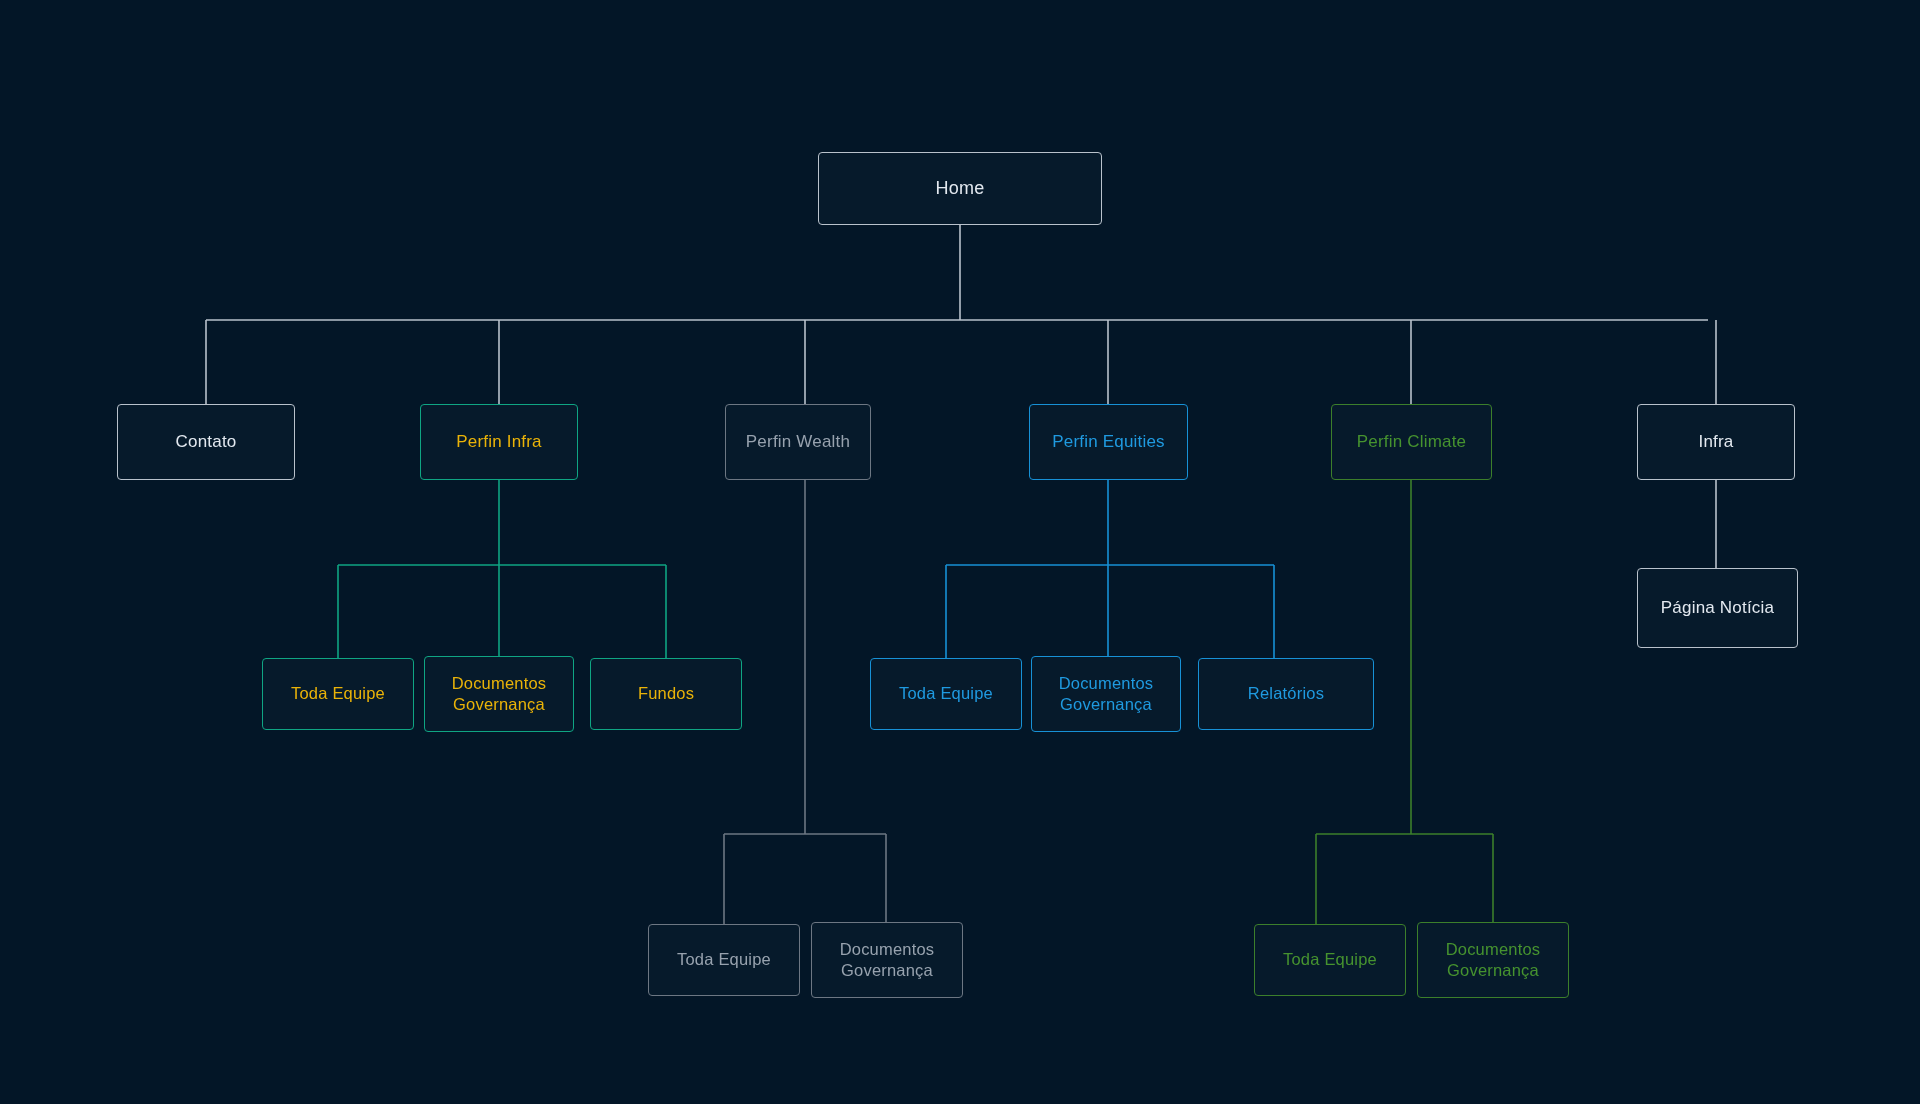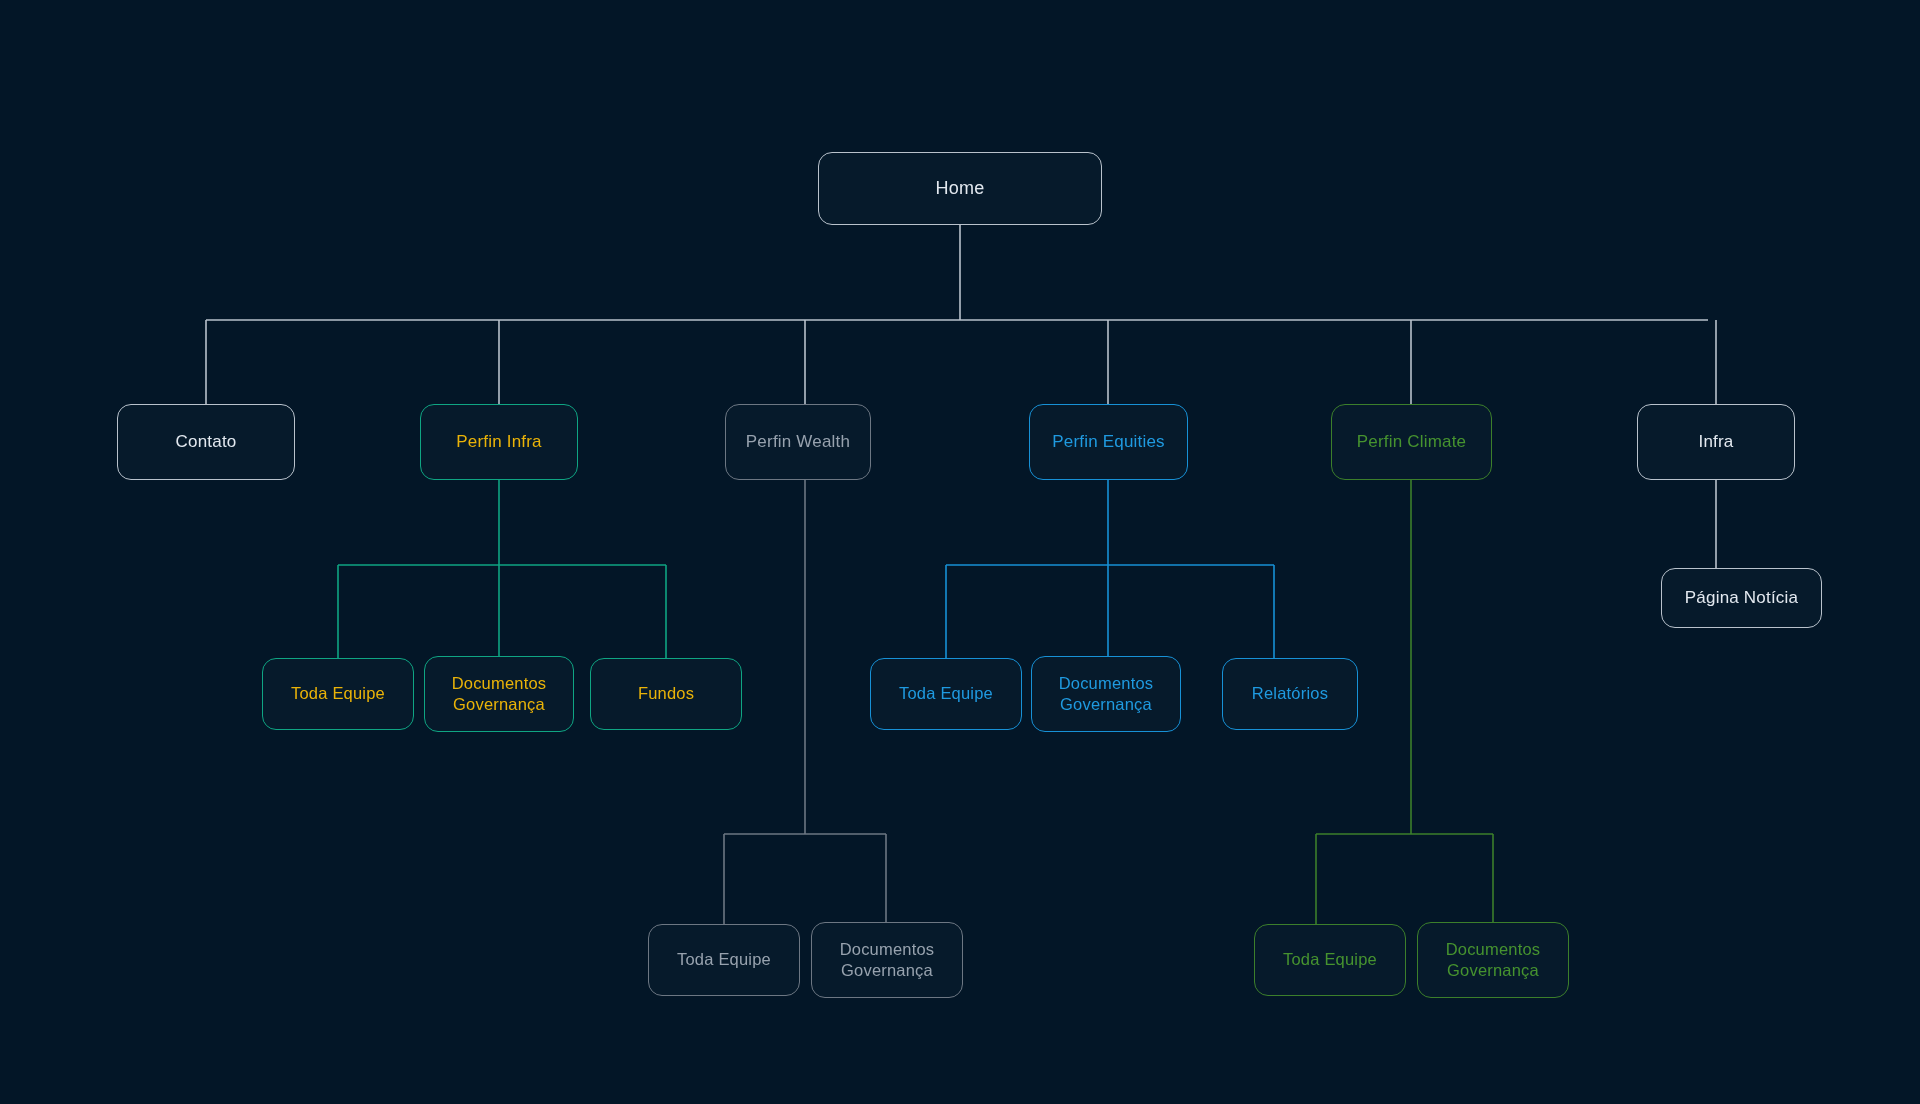--- a/index.html
+++ b/index.html
@@ -9,21 +9,21 @@
     background:#031627;
     font-family:"Liberation Sans","DejaVu Sans",sans-serif;
     overflow:hidden;
   }
   #stage{position:relative;width:1920px;height:1104px;}
   #wires{position:absolute;left:0;top:0;width:1920px;height:1104px;pointer-events:none;}
   .node{
     position:absolute;
     box-sizing:border-box;
     border:1.6px solid #b9c2cc;
-    border-radius:14px;
+    border-radius:4px;
     background:#061a2b;
     display:flex;align-items:center;justify-content:center;
     text-align:center;
     color:#dfe5ec;
     font-size:17px;
     line-height:1.28;
     letter-spacing:.2px;
     padding:4px 8px;
     white-space:pre-line;
   }
@@ -94,35 +94,35 @@
   <div class="node c-teal" style="left:420px;top:404px;width:158px;height:76px;">Perfin Infra</div>
 
   <div class="node c-muted" style="left:725px;top:404px;width:146px;height:76px;">Perfin Wealth</div>
 
   <div class="node c-green" style="left:1331px;top:404px;width:161px;height:76px;">Perfin Climate</div>
 
   <div class="node c-blue" style="left:1029px;top:404px;width:159px;height:76px;">Perfin Equities</div>
 
   <div class="node c-neutral" style="left:1637px;top:404px;width:158px;height:76px;">Infra</div>
 
-  <div class="node c-neutral" style="left:1637px;top:568px;width:161px;height:60px;margin-left:24px;">Página Notícia</div>
+  <div class="node c-neutral" style="left:1637px;top:568px;width:161px;height:80px;">Página Notícia</div>
 
   <div class="node c-teal small" style="left:262px;top:658px;width:152px;height:72px;">Toda Equipe</div>
 
   <div class="node c-teal small" style="left:424px;top:656px;width:150px;height:76px;">Documentos
 Governança</div>
 
   <div class="node c-teal small" style="left:590px;top:658px;width:152px;height:72px;">Fundos</div>
 
   <div class="node c-blue small" style="left:870px;top:658px;width:152px;height:72px;">Toda Equipe</div>
 
   <div class="node c-blue small" style="left:1031px;top:656px;width:150px;height:76px;">Documentos
 Governança</div>
 
-  <div class="node c-blue small" style="left:1198px;top:658px;width:136px;height:72px;margin-left:24px;">Relatórios</div>
+  <div class="node c-blue small" style="left:1198px;top:658px;width:176px;height:72px;">Relatórios</div>
 
   <div class="node c-muted small" style="left:648px;top:924px;width:152px;height:72px;">Toda Equipe</div>
 
   <div class="node c-muted small" style="left:811px;top:922px;width:152px;height:76px;">Documentos
 Governança</div>
 
   <div class="node c-green small" style="left:1254px;top:924px;width:152px;height:72px;">Toda Equipe</div>
 
   <div class="node c-green small" style="left:1417px;top:922px;width:152px;height:76px;">Documentos
 Governança</div>

